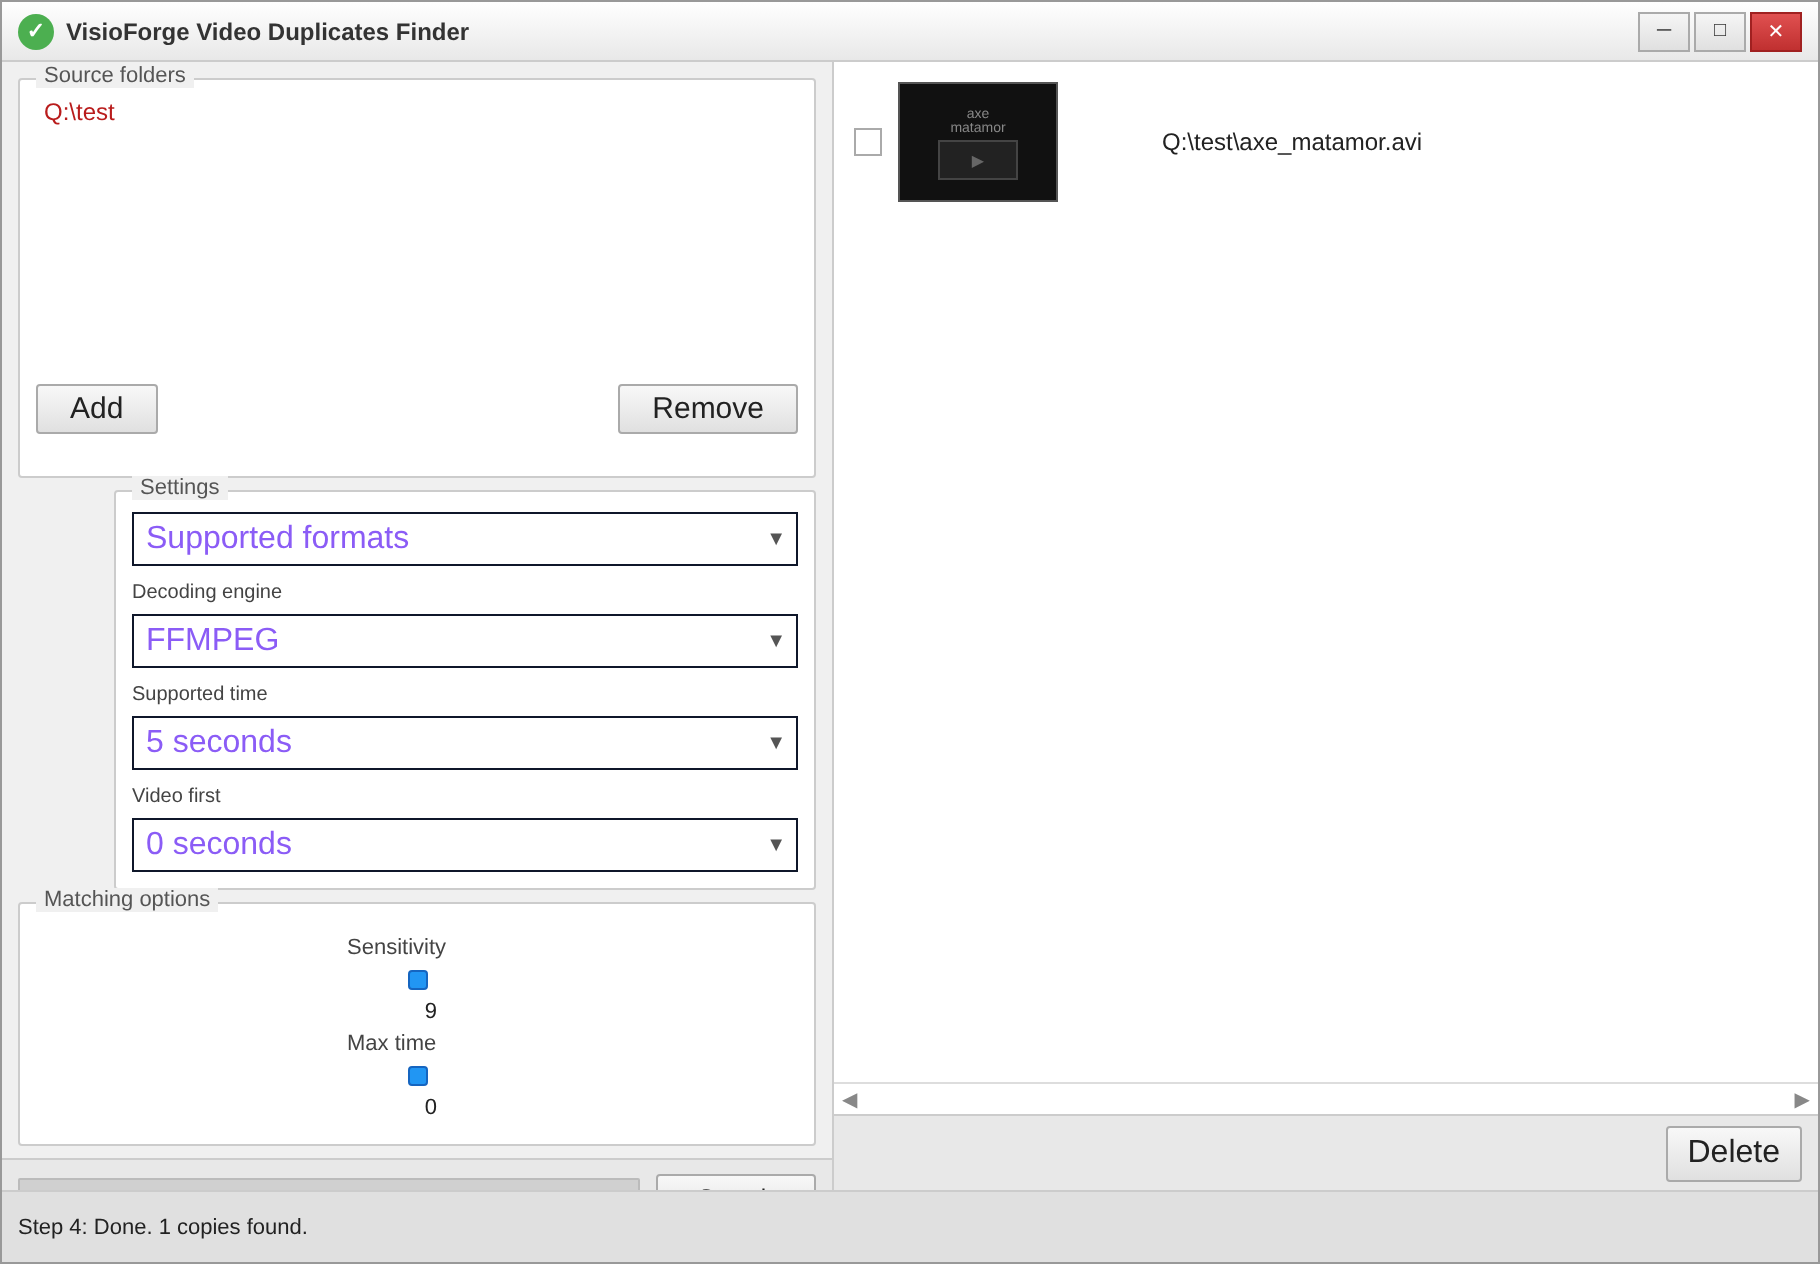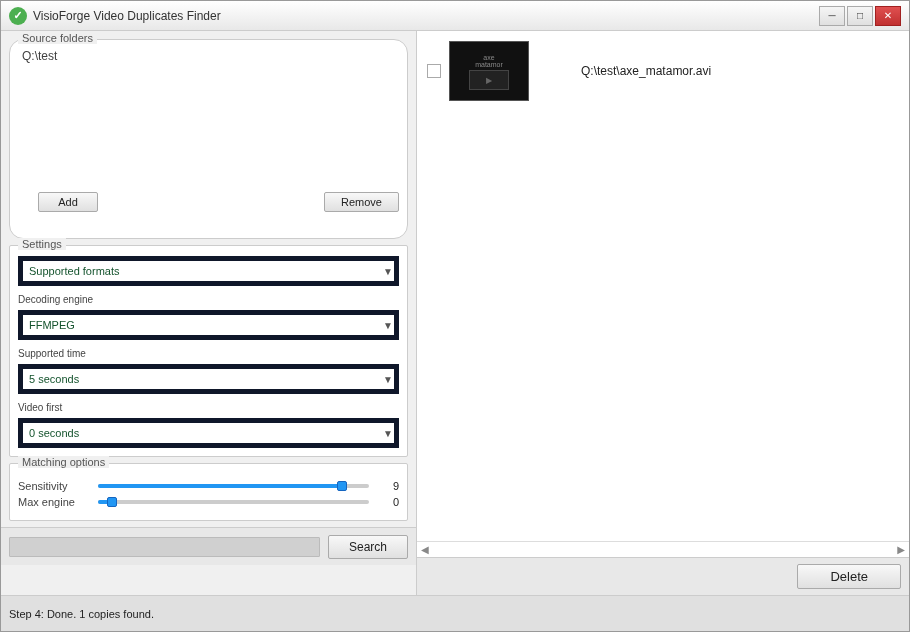--- a/index.html
+++ b/index.html
@@ -42,20 +42,21 @@
       display: flex;
       align-items: center;
       justify-content: center;
       color: white;
       font-size: 11px;
       font-weight: bold;
     }
     .title-text {
       font-size: 12px;
       color: #333;
+      font-weight: bold;
     }
     .title-controls {
       display: flex;
       gap: 2px;
     }
     .title-btn {
       width: 26px;
       height: 20px;
       border: 1px solid #aaa;
       background: linear-gradient(to bottom, #f5f5f5, #e0e0e0);
@@ -114,95 +115,95 @@
       top: -8px;
       left: 8px;
       background: #f0f0f0;
       padding: 0 4px;
       font-size: 11px;
       color: #555;
     }
     .source-folders-box {
       min-height: 200px;
       flex-shrink: 0;
-      border-radius: 14px;
     }
     .folder-list {
       min-height: 140px;
       font-size: 12px;
       padding: 2px;
-      color: #404040;
+      color: #b91c1c;
     }
     .folder-item {
       padding: 1px 2px;
     }
     .btn-row {
       display: flex;
       justify-content: space-between;
       margin-top: 6px;
     }
     .btn {
       padding: 3px 16px;
       border: 1px solid #aaa;
       background: linear-gradient(to bottom, #f8f8f8, #e0e0e0);
       cursor: pointer;
-      font-size: 11px;
+      font-size: 15px;
       color: #222;
       border-radius: 2px;
       min-width: 60px;
-      margin-left: 20px;
     }
 
     .settings-box {
       flex-shrink: 0;
+      margin-left: 48px;
     }
     .settings-inner {
       padding-top: 4px;
       display: flex;
       flex-direction: column;
       gap: 4px;
     }
     .field-label {
       font-size: 10px;
       color: #444;
       margin-bottom: 1px;
       margin-top: 4px;
     }
     .select-wrap {
       position: relative;
     }
     .select-control {
       width: 100%;
       padding: 4px 24px 4px 6px;
-      border: 5px solid #0f172a;
+      border: 1px solid #0f172a;
       background: white;
-      font-size: 11px;
+      font-size: 16px;
       appearance: none;
       -webkit-appearance: none;
       cursor: pointer;
-      color: #14532d;
+      color: #8b5cf6;
     }
     .select-arrow {
       position: absolute;
       right: 6px;
       top: 50%;
       transform: translateY(-50%);
       pointer-events: none;
       font-size: 10px;
       color: #555;
     }
 
     .matching-box {
       flex-shrink: 0;
     }
     .slider-row {
       display: flex;
       align-items: center;
       gap: 10px;
       margin-bottom: 4px;
+      flex-direction: column;
     }
     .slider-label {
       width: 70px;
       font-size: 11px;
       color: #444;
       flex-shrink: 0;
     }
     .slider-track {
       flex: 1;
       height: 4px;
@@ -279,25 +280,25 @@
       border-top: 1px solid #ccc;
       background: #e8e8e8;
       height: 38px;
       display: flex;
       align-items: center;
       justify-content: flex-end;
       padding: 0 8px;
       flex-shrink: 0;
     }
     .delete-btn {
-      padding: 4px 32px;
+      padding: 4px 10px;
       border: 1px solid #aaa;
       background: linear-gradient(to bottom, #f8f8f8, #e0e0e0);
       cursor: pointer;
-      font-size: 13px;
+      font-size: 16px;
       color: #222;
       border-radius: 2px;
     }
 
     .video-item {
       display: flex;
       align-items: center;
       gap: 8px;
       margin-bottom: 10px;
       padding: 2px;
@@ -417,21 +418,21 @@
           <div class="slider-row">
             <span class="slider-label">Sensitivity</span>
             <div class="slider-track">
               <div class="slider-fill" style="width:90%"></div>
               <div class="slider-thumb" style="left:90%"></div>
             </div>
             <span class="slider-value">9</span>
           </div>
 
           <div class="slider-row">
-            <span class="slider-label">Max engine</span>
+            <span class="slider-label">Max time</span>
             <div class="slider-track">
               <div class="slider-fill" style="width:5%"></div>
               <div class="slider-thumb" style="left:5%"></div>
             </div>
             <span class="slider-value">0</span>
           </div>
         </div>
       </div>
 
       <div class="bottom-bar" style="margin: 0 -8px; padding: 0 8px;">

